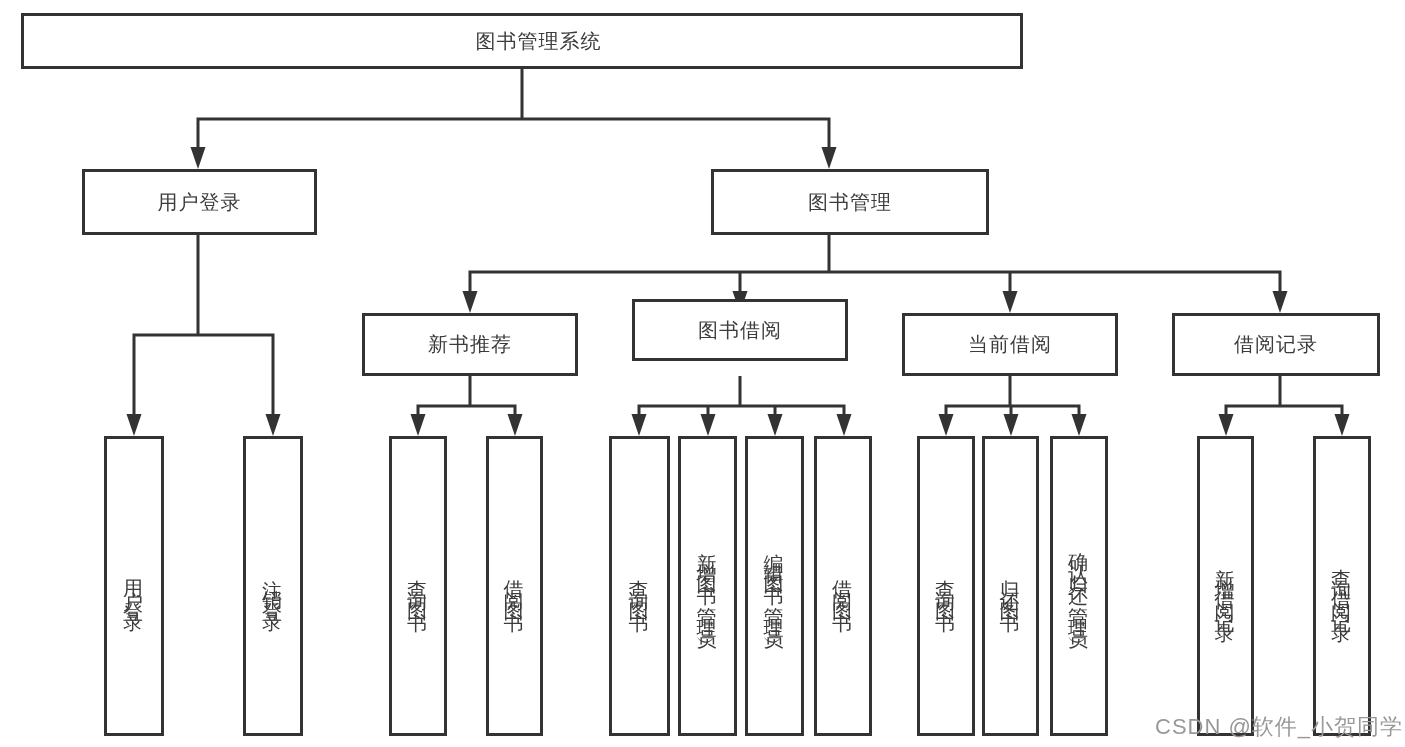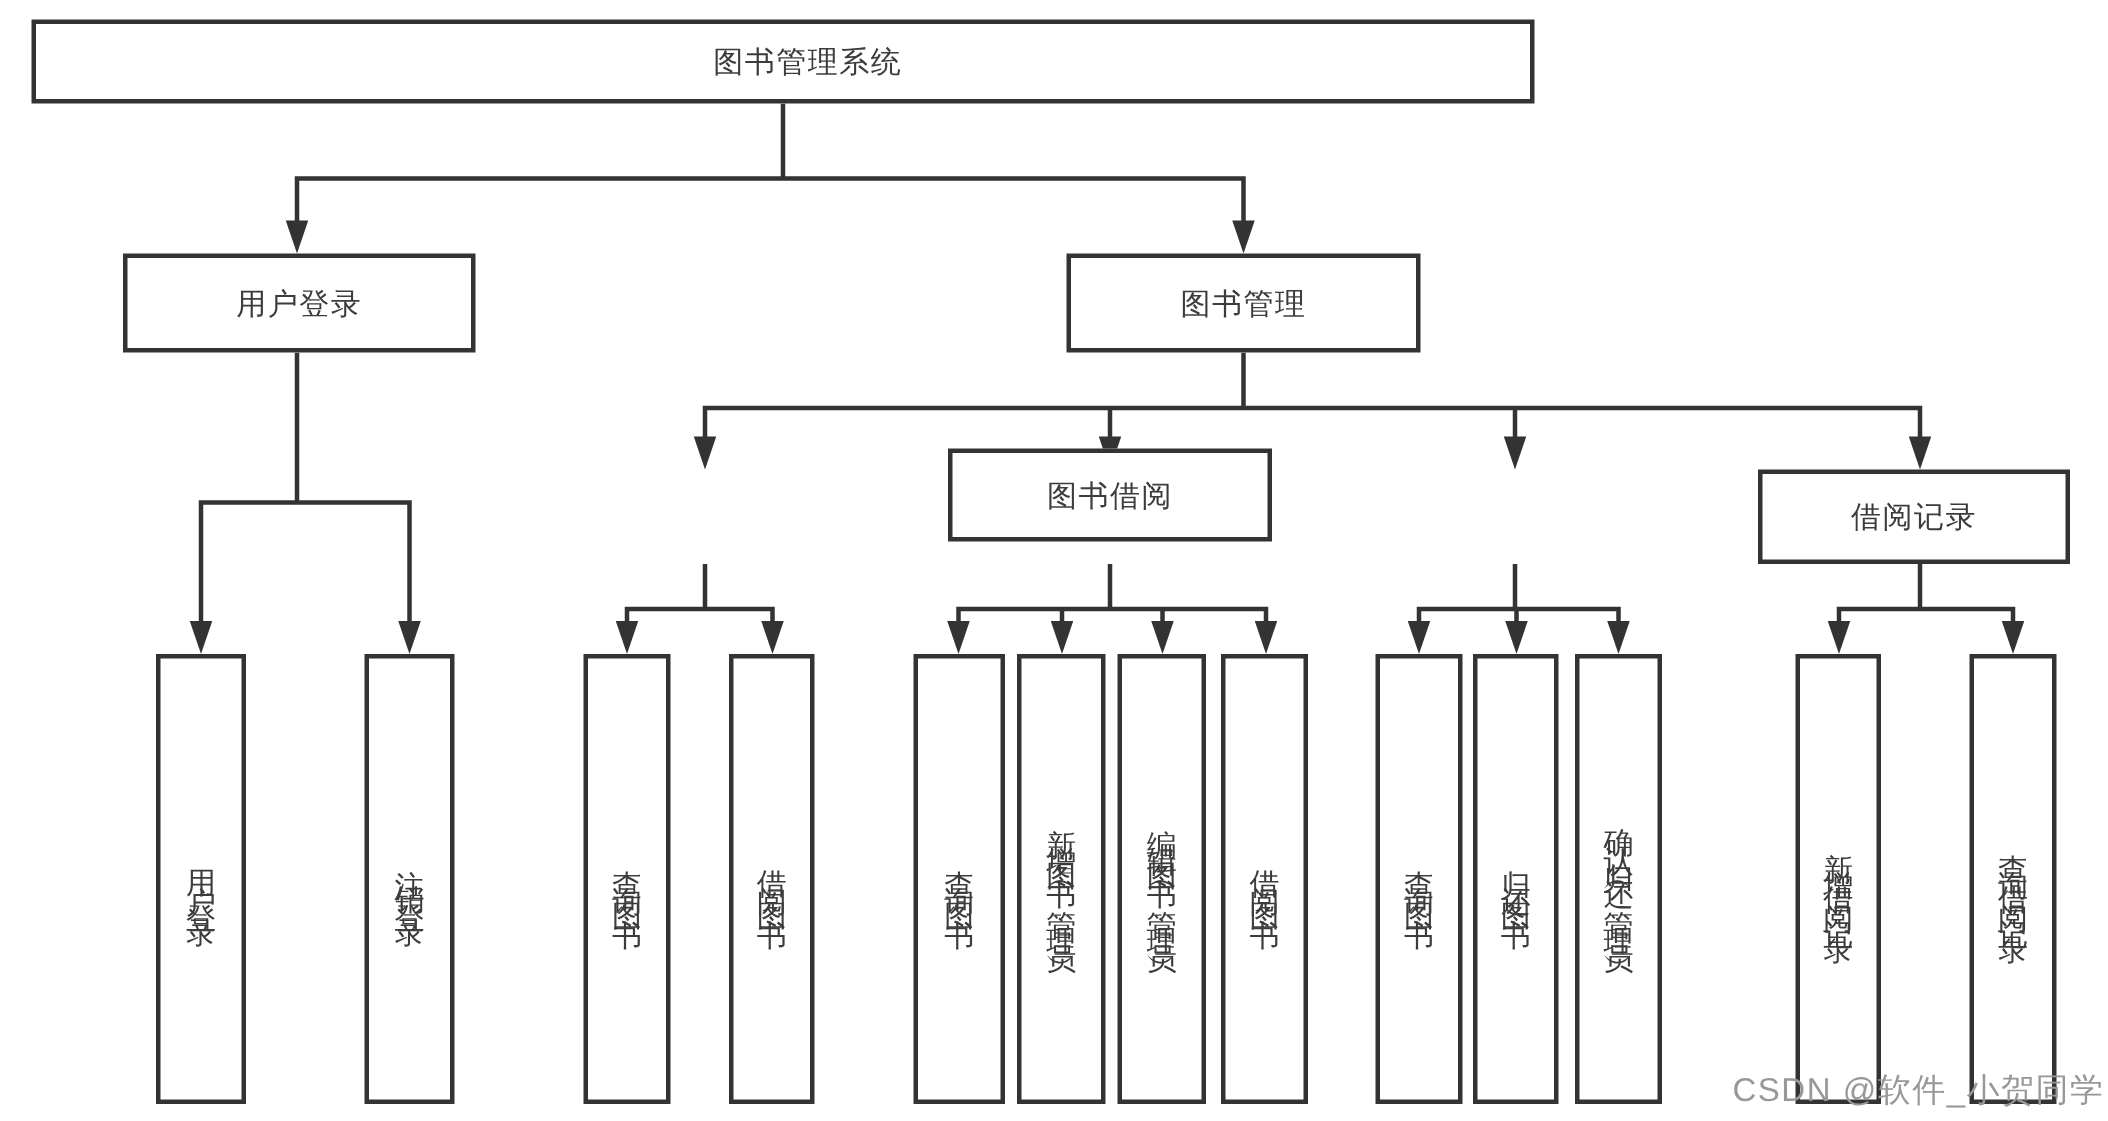--- a/index.html
+++ b/index.html
@@ -44,21 +44,21 @@
     color: #989898;
     letter-spacing: 1px;
     z-index: 5;
     white-space: nowrap;
   }
 
   
   #root-box        { left: 21px;   top: 13px;  width: 1002px; height: 56px; padding-left: 33px; }
 
   #user-login-box  { left: 82px;   top: 169px; width: 235px;  height: 66px; }
-  #book-mgmt-box   { left: 711px;  top: 169px; width: 236px;  height: 66px; }
+  #book-mgmt-box   { left: 711px;  top: 169px; width: 278px;  height: 66px; }
 
   #new-book-box    { left: 362px;  top: 313px; width: 216px;  height: 63px; }
   #borrowing-box   { left: 632px;  top: 299px; width: 216px;  height: 62px; }
   #current-box     { left: 902px;  top: 313px; width: 216px;  height: 63px; }
   #records-box     { left: 1172px; top: 313px; width: 208px;  height: 63px; }
 
   .leaf { top: 436px; height: 300px; }
   #leaf-ul-0 { left: 104px;  width: 60px; }
   #leaf-ul-1 { left: 243px;  width: 60px; }
   #leaf-nb-0 { left: 389px;  width: 58px; }
@@ -107,21 +107,23 @@
       <polygon points="1218.5,414 1233.5,414 1226,436"></polygon>
       <polygon points="1334.5,414 1349.5,414 1342,436"></polygon>
     </g>
   </svg>
 
   <div id="root-box" class="box">图书管理系统</div>
 
   <div id="user-login-box" class="box">用户登录</div>
   <div id="book-mgmt-box" class="box">图书管理</div>
 
+  <div id="new-book-box" class="box">新书推荐</div>
   <div id="borrowing-box" class="box">图书借阅</div>
+  <div id="current-box" class="box">当前借阅</div>
   <div id="records-box" class="box">借阅记录</div>
 
   <div id="leaf-ul-0" class="box vbox leaf">用户登录</div>
   <div id="leaf-ul-1" class="box vbox leaf">注销登录</div>
 
   <div id="leaf-nb-0" class="box vbox leaf">查询图书</div>
   <div id="leaf-nb-1" class="box vbox leaf">借阅图书</div>
 
   <div id="leaf-bb-0" class="box vbox leaf">查询图书</div>
   <div id="leaf-bb-1" class="box vbox leaf">新增图书（管理员）</div>

